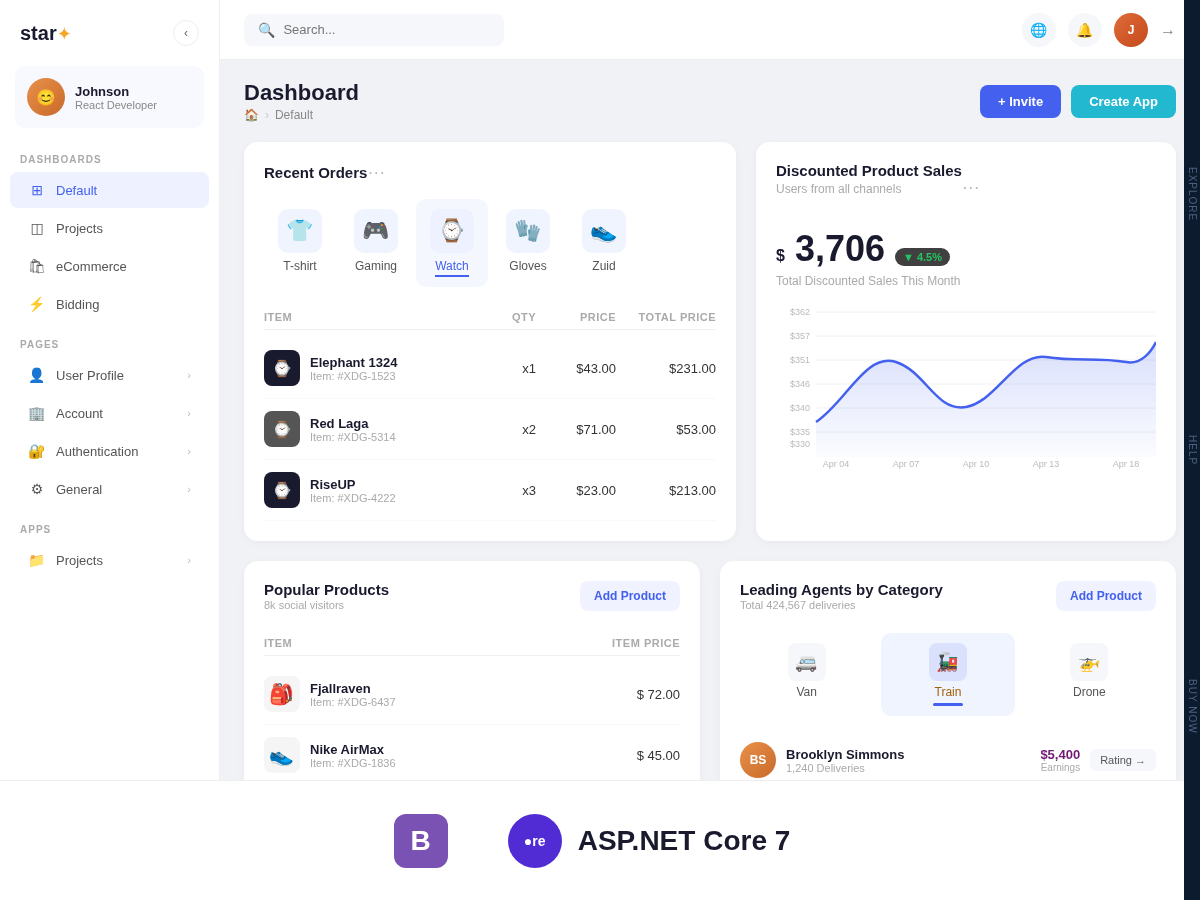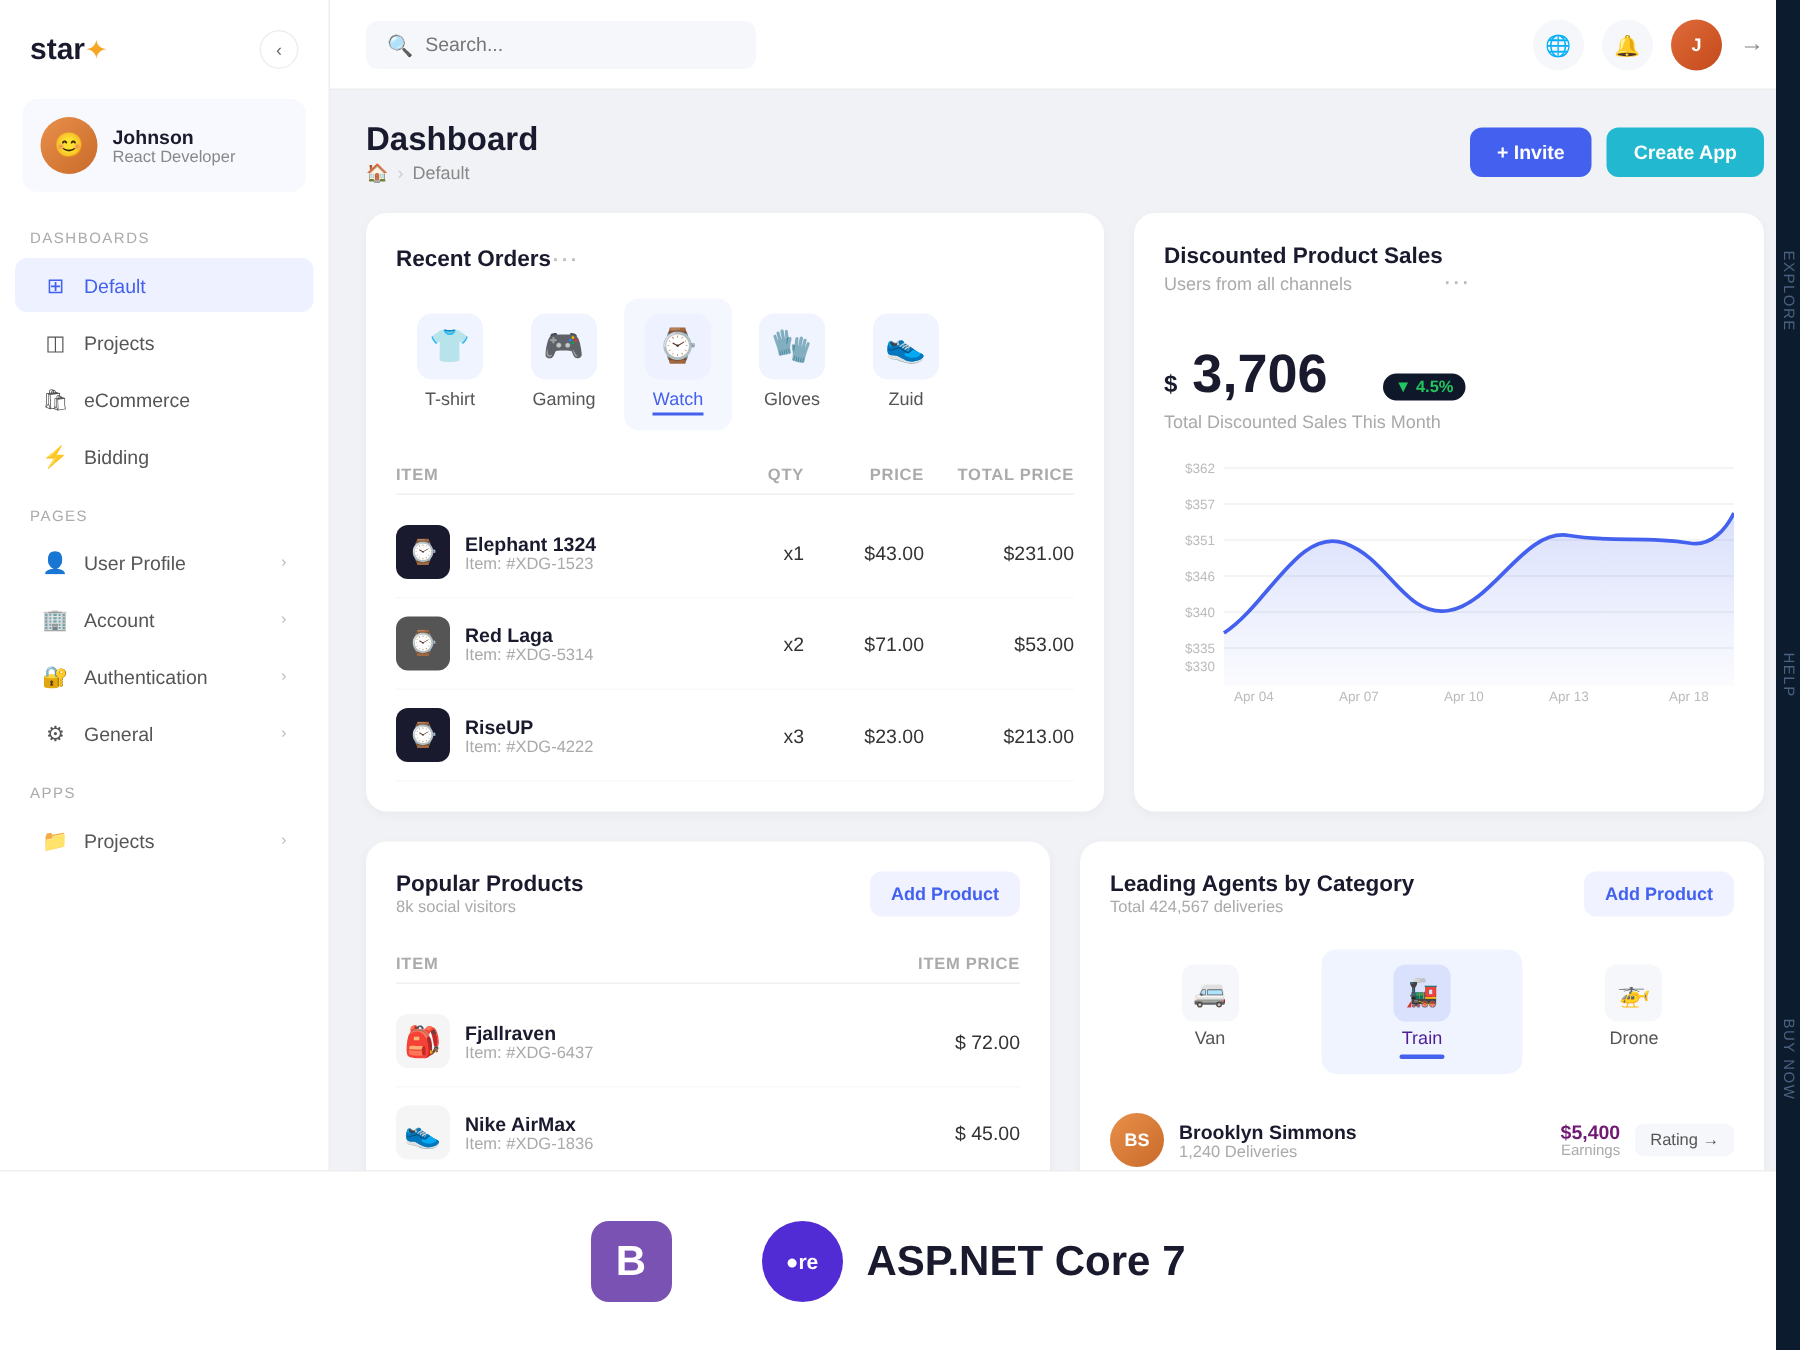--- a/index.html
+++ b/index.html
@@ -6,21 +6,21 @@
     body { font-family: -apple-system, BlinkMacSystemFont, 'Segoe UI', sans-serif; background: #f0f2f5; display: flex; height: 900px; overflow: hidden; }
 
     
     .sidebar { width: 220px; background: #fff; border-right: 1px solid #eee; display: flex; flex-direction: column; flex-shrink: 0; }
     .sidebar-logo { padding: 20px 20px 10px; display: flex; align-items: center; justify-content: space-between; }
     .collapse-btn { width: 26px; height: 26px; border-radius: 50%; border: 1px solid #eee; background: #fff; cursor: pointer; display: flex; align-items: center; justify-content: center; font-size: 12px; color: #666; }
     .user-card { margin: 10px 15px; background: #f8f9ff; border-radius: 10px; padding: 12px; display: flex; align-items: center; gap: 10px; }
     .avatar { width: 38px; height: 38px; border-radius: 50%; background: linear-gradient(135deg, #e8904a, #c96a2a); display: flex; align-items: center; justify-content: center; color: #fff; font-weight: 600; font-size: 14px; overflow: hidden; }
     .user-name { font-weight: 600; font-size: 13px; color: #1a1a2e; }
     .user-role { font-size: 11px; color: #888; }
-    .section-label { padding: 16px 20px 6px; font-size: 10px; font-weight: 400; color: #aaa; letter-spacing: 1px; text-transform: uppercase; }
+    .section-label { padding: 16px 20px 6px; font-size: 10px; font-weight: 700; color: #aaa; letter-spacing: 1px; text-transform: uppercase; }
     .nav-item { display: flex; align-items: center; gap: 10px; padding: 9px 18px; cursor: pointer; border-radius: 8px; margin: 1px 10px; font-size: 13px; color: #555; justify-content: space-between; }
     .nav-item.active { background: #eef1ff; color: #4361ee; }
     .nav-item-left { display: flex; align-items: center; gap: 10px; }
     .nav-icon { width: 18px; height: 18px; display: flex; align-items: center; justify-content: center; font-size: 14px; }
     .nav-chevron { font-size: 11px; color: #bbb; }
 
     
     .main { flex: 1; display: flex; flex-direction: column; overflow: hidden; }
 
     
@@ -95,21 +95,21 @@
     .prod-price { font-size: 13px; color: #333; text-align: right; }
 
     
     .agents-subtitle { font-size: 11px; color: #aaa; margin-bottom: 16px; }
     .agent-tabs { display: flex; gap: 8px; margin-bottom: 16px; }
     .agent-tab { display: flex; flex-direction: column; align-items: center; gap: 4px; padding: 10px 16px; border-radius: 10px; cursor: pointer; flex: 1; }
     .agent-tab.active { background: #f0f4ff; }
     .agent-tab-icon { width: 38px; height: 38px; background: #f5f7fa; border-radius: 8px; display: flex; align-items: center; justify-content: center; font-size: 18px; }
     .agent-tab.active .agent-tab-icon { background: #4361ee20; }
     .agent-tab-label { font-size: 12px; color: #555; font-weight: 500; }
-    .agent-tab.active .agent-tab-label { color: #4c1d95; }
+    .agent-tab.active .agent-tab-label { color: #a16207; }
     .agent-tab-bar { height: 3px; width: 30px; background: transparent; border-radius: 2px; }
     .agent-tab.active .agent-tab-bar { background: #4361ee; }
     .agent-row { display: flex; align-items: center; gap: 10px; padding: 10px 0; border-bottom: 1px solid #f9f9f9; }
     .agent-avatar { width: 36px; height: 36px; border-radius: 50%; background: linear-gradient(135deg, #e8904a, #c96a2a); display: flex; align-items: center; justify-content: center; color: #fff; font-size: 12px; font-weight: 600; }
     .agent-name { font-size: 13px; font-weight: 600; color: #1a1a2e; flex: 1; }
     .agent-deliveries { font-size: 11px; color: #aaa; }
     .agent-stat { text-align: right; }
     .agent-stat-val { font-size: 13px; font-weight: 600; color: #1a1a2e; }
     .agent-stat-label { font-size: 10px; color: #aaa; }
     .agent-rating-btn { background: #f5f7fa; border: none; border-radius: 6px; padding: 5px 10px; font-size: 11px; color: #555; cursor: pointer; display: flex; align-items: center; gap: 4px; }
@@ -326,21 +326,21 @@
         <div class="card-header">
           <div>
             <span class="card-title">Discounted Product Sales</span>
             <div class="sales-subtitle">Users from all channels</div>
           </div>
           <span class="menu-dots">···</span>
         </div>
         <div class="sales-amount">
           <span class="sales-dollar">$</span>
           <span class="sales-number">3,706</span>
-          <span class="sales-badge" style="background:#0f172a;color:#22c55e;margin-left:27px;">▼ 4.5%</span>
+          <span class="sales-badge" style="background:#404040;color:#22c55e;">▼ 4.5%</span>
         </div>
         <div class="sales-label">Total Discounted Sales This Month</div>
 
         <div class="chart-container">
           <svg width="100%" height="170" viewBox="0 0 380 170" preserveAspectRatio="none">
 
             <line x1="40" y1="10" x2="380" y2="10" stroke="#f0f0f0" stroke-width="1"></line>
             <line x1="40" y1="34" x2="380" y2="34" stroke="#f0f0f0" stroke-width="1"></line>
             <line x1="40" y1="58" x2="380" y2="58" stroke="#f0f0f0" stroke-width="1"></line>
             <line x1="40" y1="82" x2="380" y2="82" stroke="#f0f0f0" stroke-width="1"></line>

